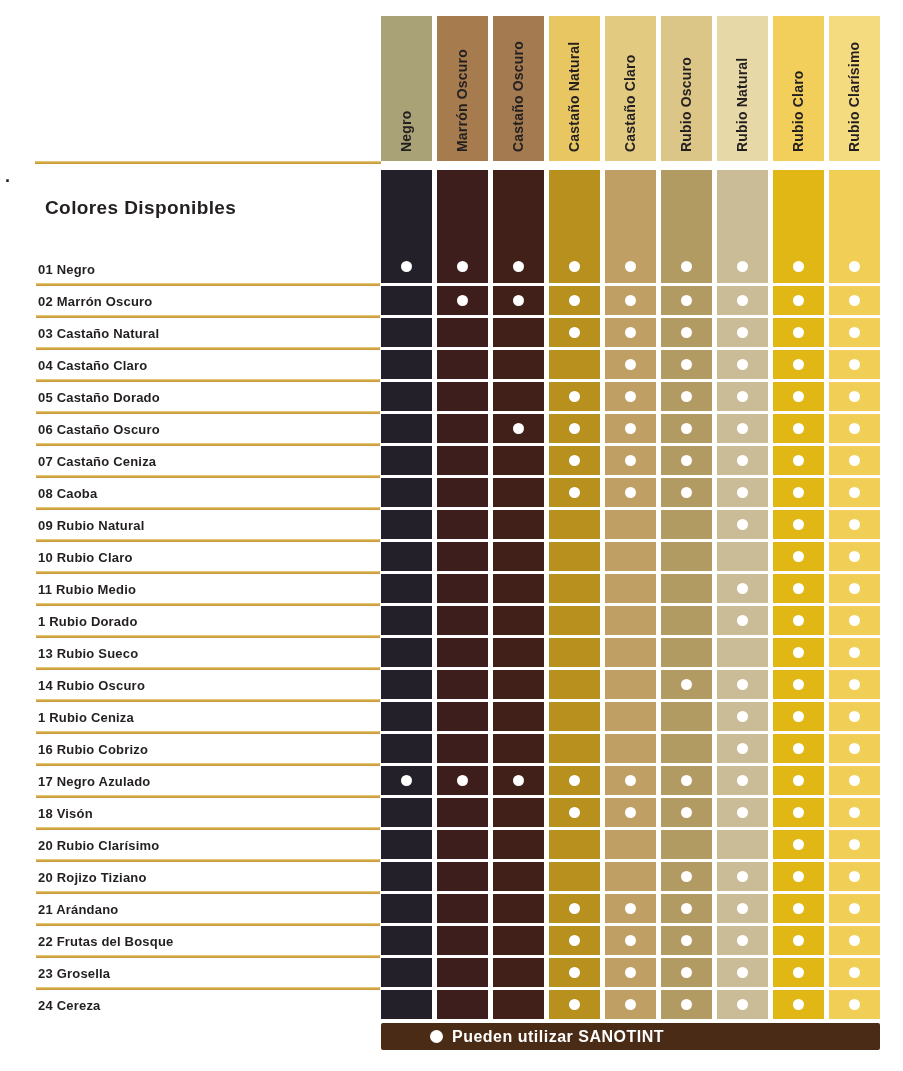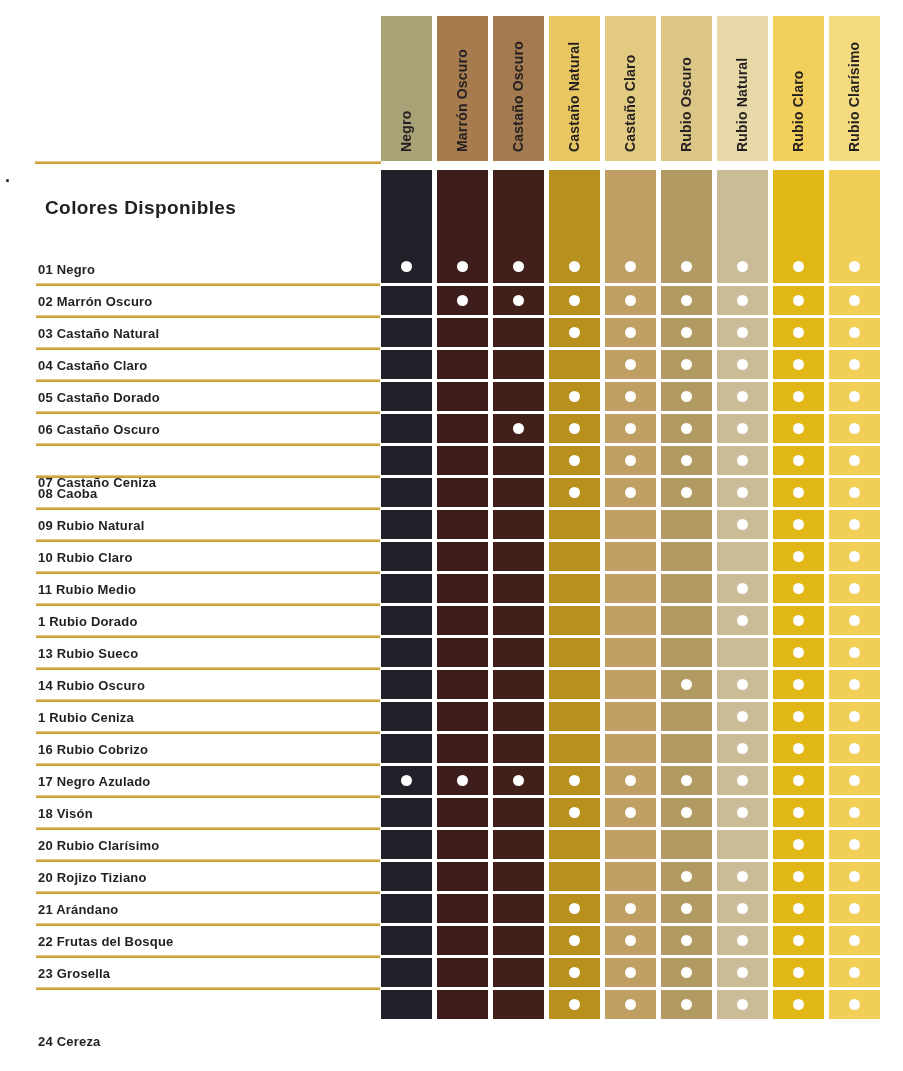--- a/index.html
+++ b/index.html
@@ -73,21 +73,21 @@
       <div class="rlabel" style="top: 287px;">02 Marrón Oscuro</div>
       <div class="uline" style="top: 315px;"></div>
       <div class="rlabel" style="top: 319px;">03 Castaño Natural</div>
       <div class="uline" style="top: 347px;"></div>
       <div class="rlabel" style="top: 351px;">04 Castaño Claro</div>
       <div class="uline" style="top: 379px;"></div>
       <div class="rlabel" style="top: 383px;">05 Castaño Dorado</div>
       <div class="uline" style="top: 411px;"></div>
       <div class="rlabel" style="top: 415px;">06 Castaño Oscuro</div>
       <div class="uline" style="top: 443px;"></div>
-      <div class="rlabel" style="top: 447px; margin-top: 21px;">07 Castaño Ceniza</div>
+      <div class="rlabel" style="top: 447px;">07 Castaño Ceniza</div>
       <div class="uline" style="top: 475px;"></div>
       <div class="rlabel" style="top: 479px;">08 Caoba</div>
       <div class="uline" style="top: 507px;"></div>
       <div class="rlabel" style="top: 511px;">09 Rubio Natural</div>
       <div class="uline" style="top: 539px;"></div>
       <div class="rlabel" style="top: 543px;">10 Rubio Claro</div>
       <div class="uline" style="top: 571px;"></div>
       <div class="rlabel" style="top: 575px;">11 Rubio Medio</div>
       <div class="uline" style="top: 603px;"></div>
       <div class="rlabel" style="top: 607px;">1 Rubio Dorado</div>
@@ -107,21 +107,21 @@
       <div class="rlabel" style="top: 831px;">20 Rubio Clarísimo</div>
       <div class="uline" style="top: 859px;"></div>
       <div class="rlabel" style="top: 863px;">20 Rojizo Tiziano</div>
       <div class="uline" style="top: 891px;"></div>
       <div class="rlabel" style="top: 895px;">21 Arándano</div>
       <div class="uline" style="top: 923px;"></div>
       <div class="rlabel" style="top: 927px;">22 Frutas del Bosque</div>
       <div class="uline" style="top: 955px;"></div>
       <div class="rlabel" style="top: 959px;">23 Grosella</div>
       <div class="uline" style="top: 987px;"></div>
-      <div class="rlabel" style="top: 991px; margin-top: 36px;">24 Cereza</div>
+      <div class="rlabel" style="top: 991px;">24 Cereza</div>
     </div>
   <div id="header-row">
       <div class="hcell" style="background: rgb(169, 162, 119);">
         <span class="vlabel">Negro</span>
       </div>
       <div class="hcell" style="background: rgb(166, 124, 79);">
         <span class="vlabel">Marrón Oscuro</span>
       </div>
       <div class="hcell" style="background: rgb(164, 122, 80);">
         <span class="vlabel">Castaño Oscuro</span>
@@ -599,13 +599,17 @@
         <span class="dot"></span>
       </div>
       <div class="cell" style="background: rgb(224, 183, 20);">
         <span class="dot"></span>
       </div>
       <div class="cell" style="background: rgb(241, 206, 85);">
         <span class="dot"></span>
       </div>
     </div>
 
+  <div id="footer-bar">
+    <span class="legend-dot"></span>
+    <span class="ltext">Pueden utilizar SANOTINT</span>
+  </div>
 </div>
 
 </body></html>

